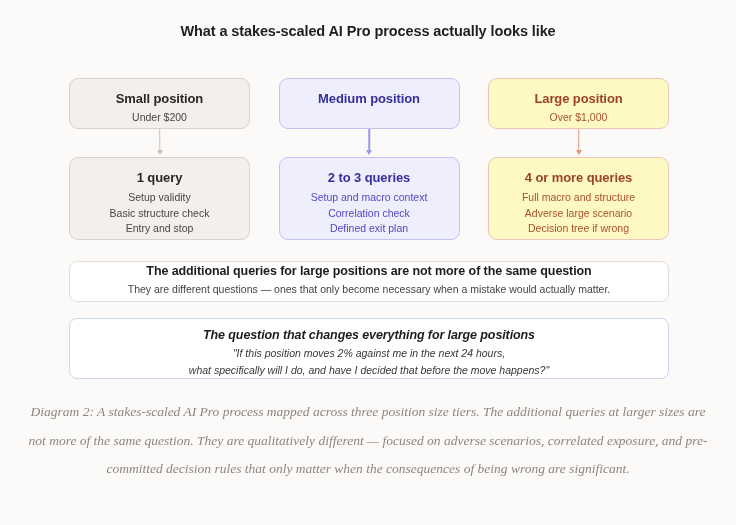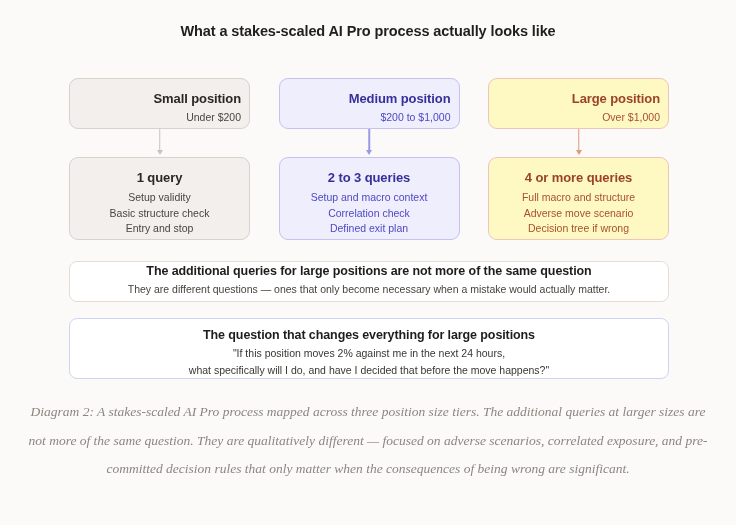--- a/index.html
+++ b/index.html
@@ -101,21 +101,21 @@
   .tier-medium .conn-head { border-top-color: #9c99e3; }
 
   
   .tier-large .card { background: #fef9c3; border-color: #eec6b8; }
   .tier-large .card-title { color: #9b432a; }
   .tier-large .card-sub,
   .tier-large .card-list div { color: #a8502f; }
   .tier-large .conn-line { background: #e09979; }
   .tier-large .conn-head { border-top-color: #e09979; }
 
-  .card-top { height: 51px; text-align: right; }
+  .card-top { height: 51px; }
   .card-detail { height: 83px; padding-top: 11px; }
 
   
   .connector {
     height: 28px;
     position: relative;
   }
   .conn-line {
     position: absolute;
     left: 50%;
@@ -152,20 +152,21 @@
     border: 1px solid #e3ddd6;
     padding-top: 1px;
   }
   .note-b {
     left: 69px;
     top: 318px;
     width: 600px;
     height: 61px;
     border: 1px solid #ccd6ee;
     padding-top: 8px;
+    font-style: italic;
   }
   .note-title {
     font-size: 12.5px;
     font-weight: bold;
     color: #1f1d1b;
     line-height: 17px;
     letter-spacing: -0.1px;
   }
   .note-text {
     font-size: 10.5px;
@@ -215,21 +216,20 @@
           <div>Setup validity</div>
           <div>Basic structure check</div>
           <div>Entry and stop</div>
         </div>
       </div>
     </div>
 
     <div class="col tier-medium">
       <div class="card card-top">
         <div class="card-title">Medium position</div>
-        <div class="card-sub">$200 to $1,000</div>
       </div>
       <div class="connector">
         <div class="conn-line"></div>
         <div class="conn-head"></div>
       </div>
       <div class="card card-detail">
         <div class="card-title">2 to 3 queries</div>
         <div class="card-list">
           <div>Setup and macro context</div>
           <div>Correlation check</div>
@@ -244,21 +244,21 @@
         <div class="card-sub">Over $1,000</div>
       </div>
       <div class="connector">
         <div class="conn-line"></div>
         <div class="conn-head"></div>
       </div>
       <div class="card card-detail">
         <div class="card-title">4 or more queries</div>
         <div class="card-list">
           <div>Full macro and structure</div>
-          <div>Adverse move scenario</div>
+          <div>Adverse large scenario</div>
           <div>Decision tree if wrong</div>
         </div>
       </div>
     </div>
 
   </div>
 
   <div class="note note-a">
     <div class="note-title">The additional queries for large positions are not more of the same question</div>
     <div class="note-text">They are different questions — ones that only become necessary when a mistake would actually matter.</div>

